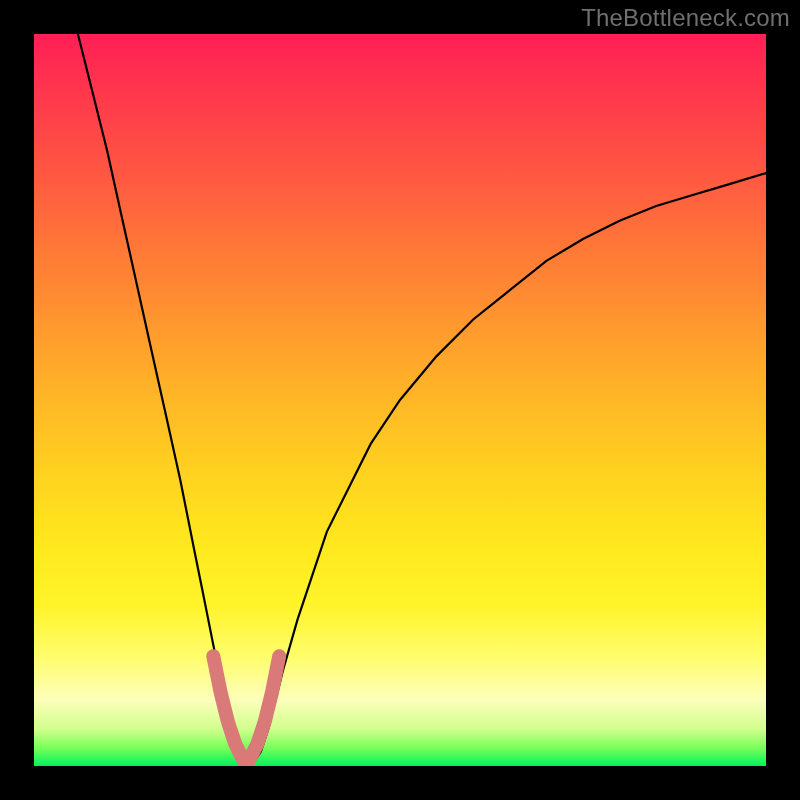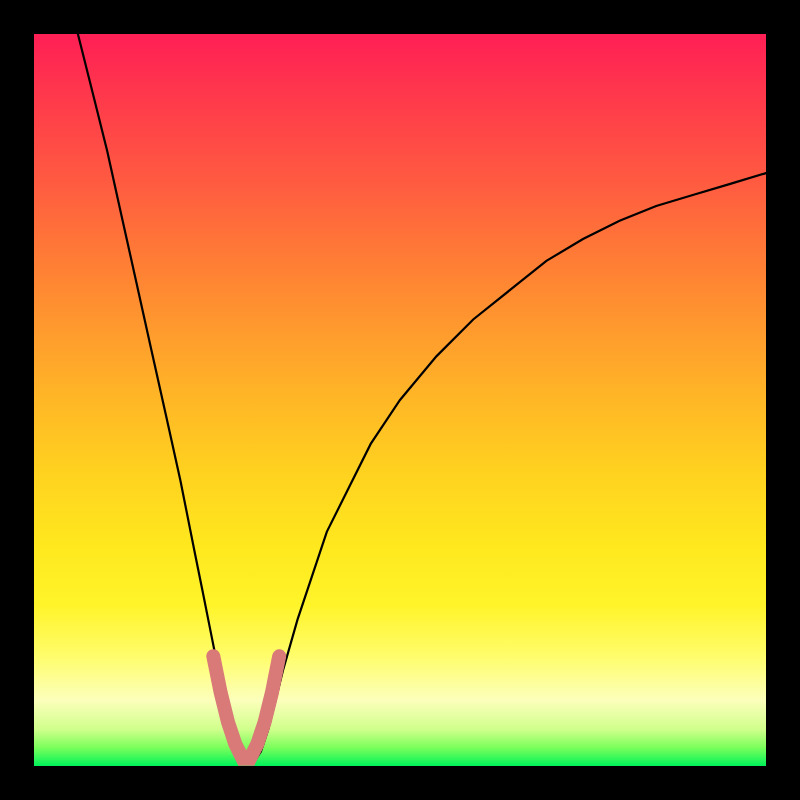--- a/index.html
+++ b/index.html
@@ -57,20 +57,21 @@
     top: 0;
     width: 732px;
     height: 732px;
     overflow: visible;
   }
 </style>
 </head>
 <body>
 <div class="frame">
 
+  <div class="watermark">TheBottleneck.com</div>
 
   <div class="plot">
     <svg class="curve" viewBox="0 0 732 732" preserveAspectRatio="none">
 
       <path id="main-curve" d="M43.9 0.0 L58.6 58.6 L73.2 117.1 L87.8 183.0 L102.5 248.9 L117.1 314.8 L131.8 380.6 L146.4 446.5 L161.0 519.7 L168.4 556.3 L175.7 592.9 L183.0 629.5 L190.3 666.1 L197.6 695.4 L205.0 717.4 L212.3 728.3 L219.6 728.3 L226.9 717.4 L234.2 695.4 L241.6 666.1 L248.9 636.8 L263.5 585.6 L278.2 541.7 L292.8 497.8 L314.8 453.8 L336.7 409.9 L366.0 366.0 L402.6 322.1 L439.2 285.5 L475.8 256.2 L512.4 226.9 L549.0 205.0 L585.6 186.7 L622.2 172.0 L658.8 161.0 L695.4 150.1 L732.0 139.1" fill="none" stroke="#000000" stroke-width="2.2" stroke-linecap="round"></path>
 
       <path id="highlight-curve" d="M179.3 622.2 L186.7 658.8 L194.0 688.1 L201.3 710.0 L208.6 724.7 L215.9 724.7 L223.3 710.0 L230.6 688.1 L237.9 658.8 L245.2 622.2" fill="none" stroke="#d97a78" stroke-width="14" stroke-linecap="round"></path>
     </svg>
   </div>
 

